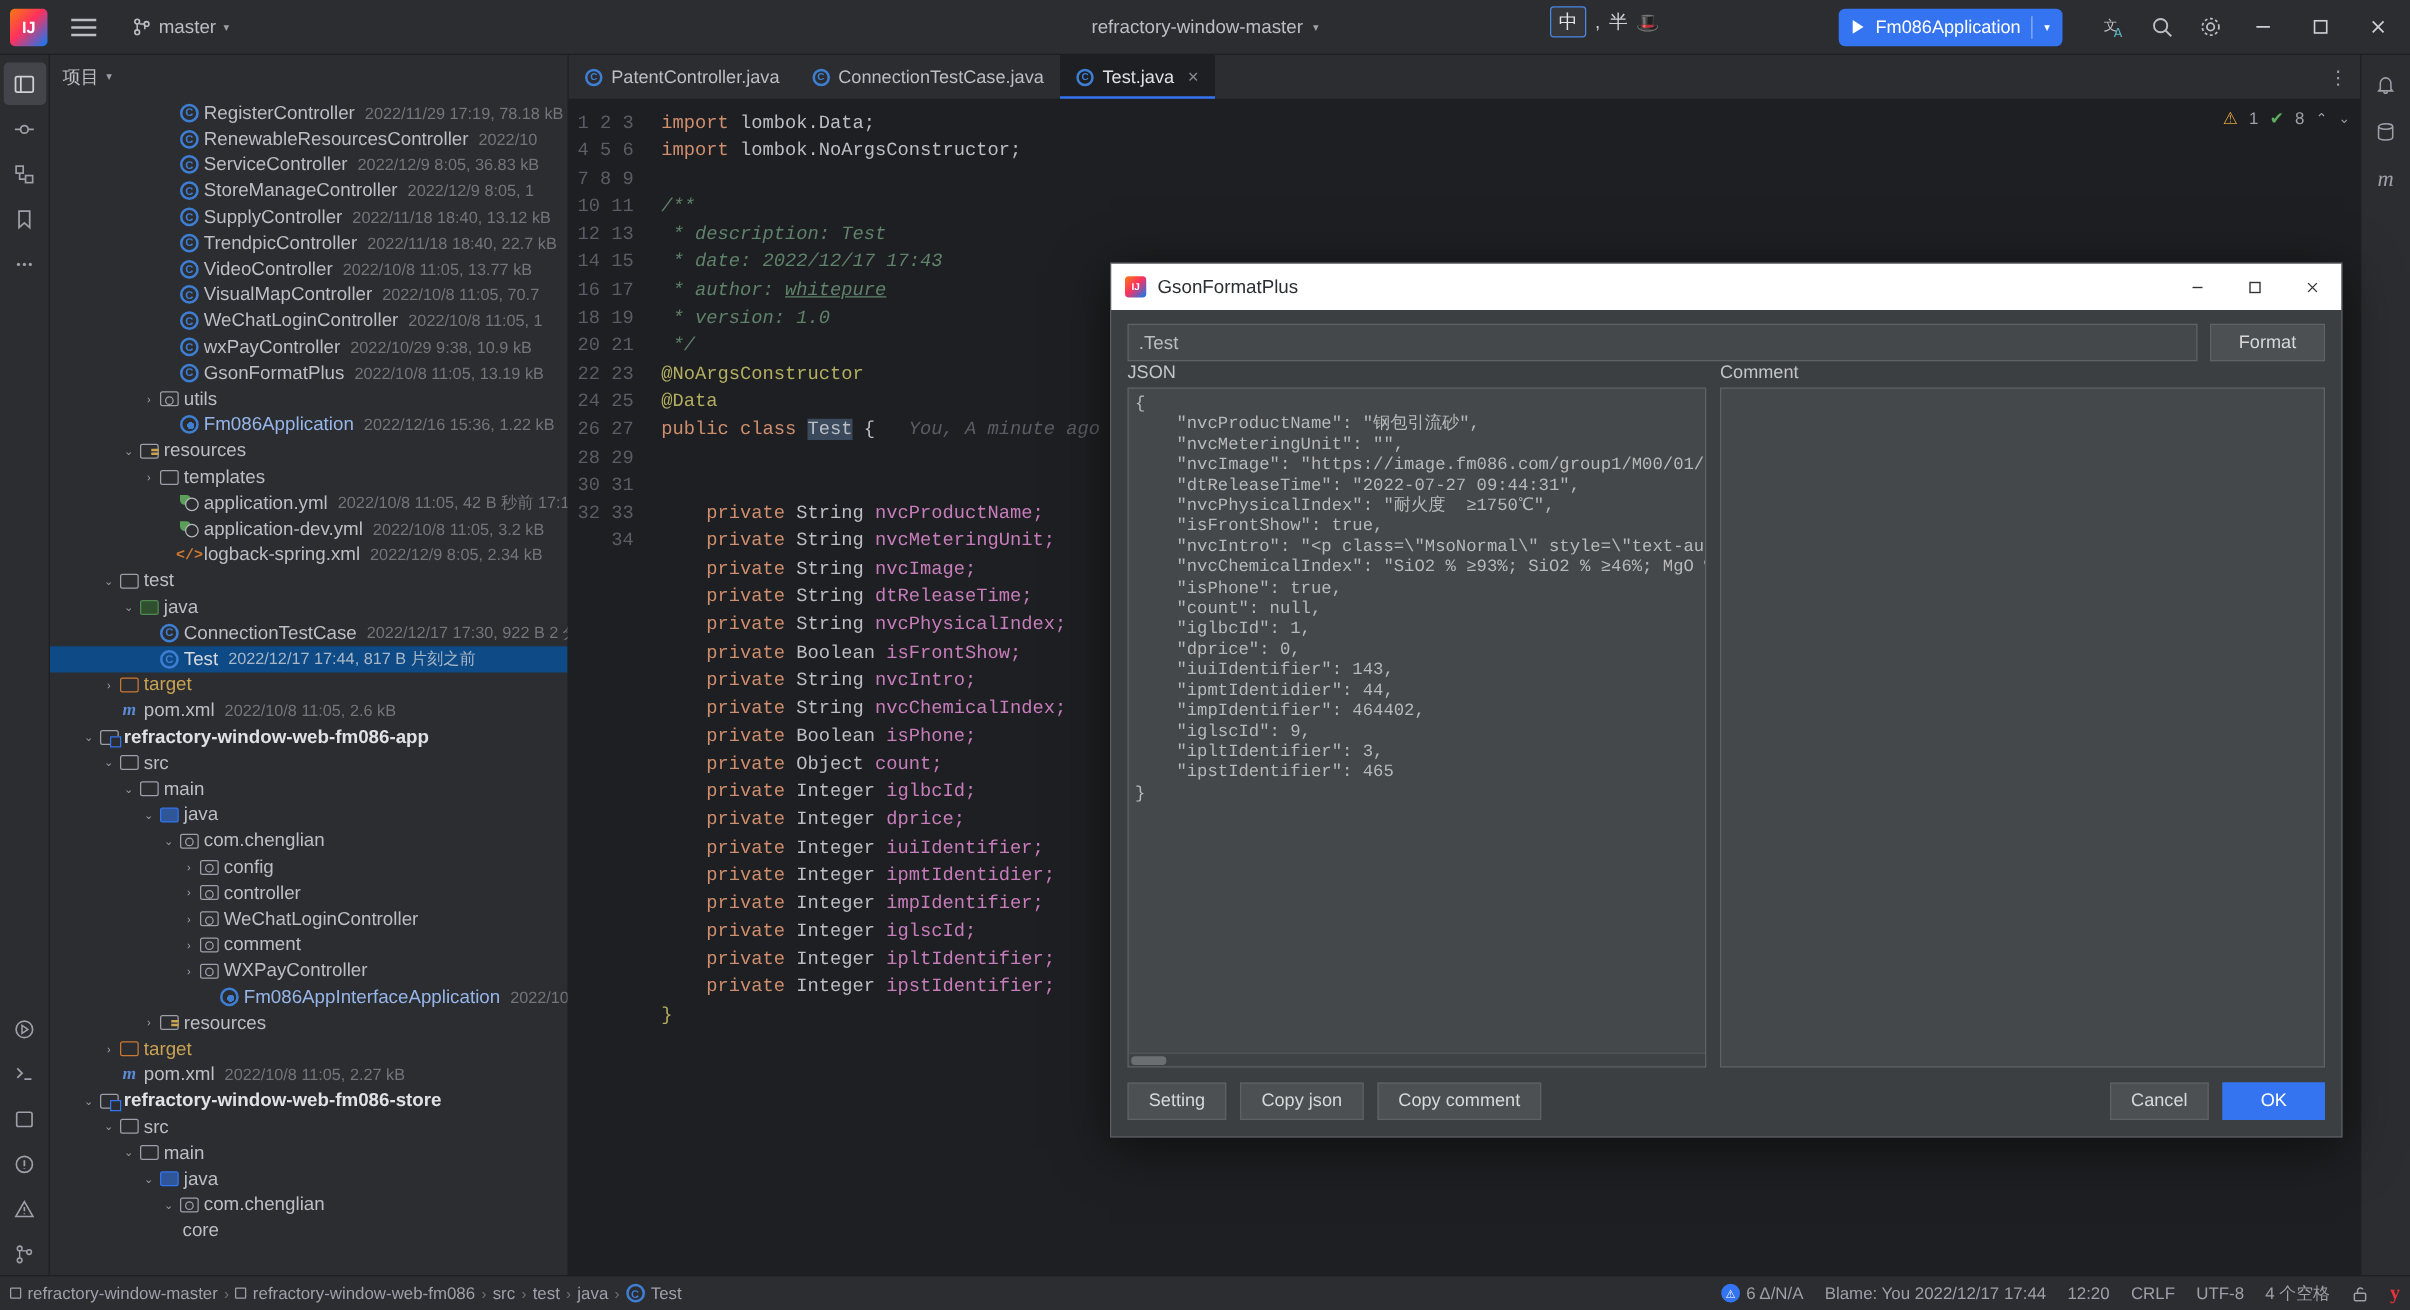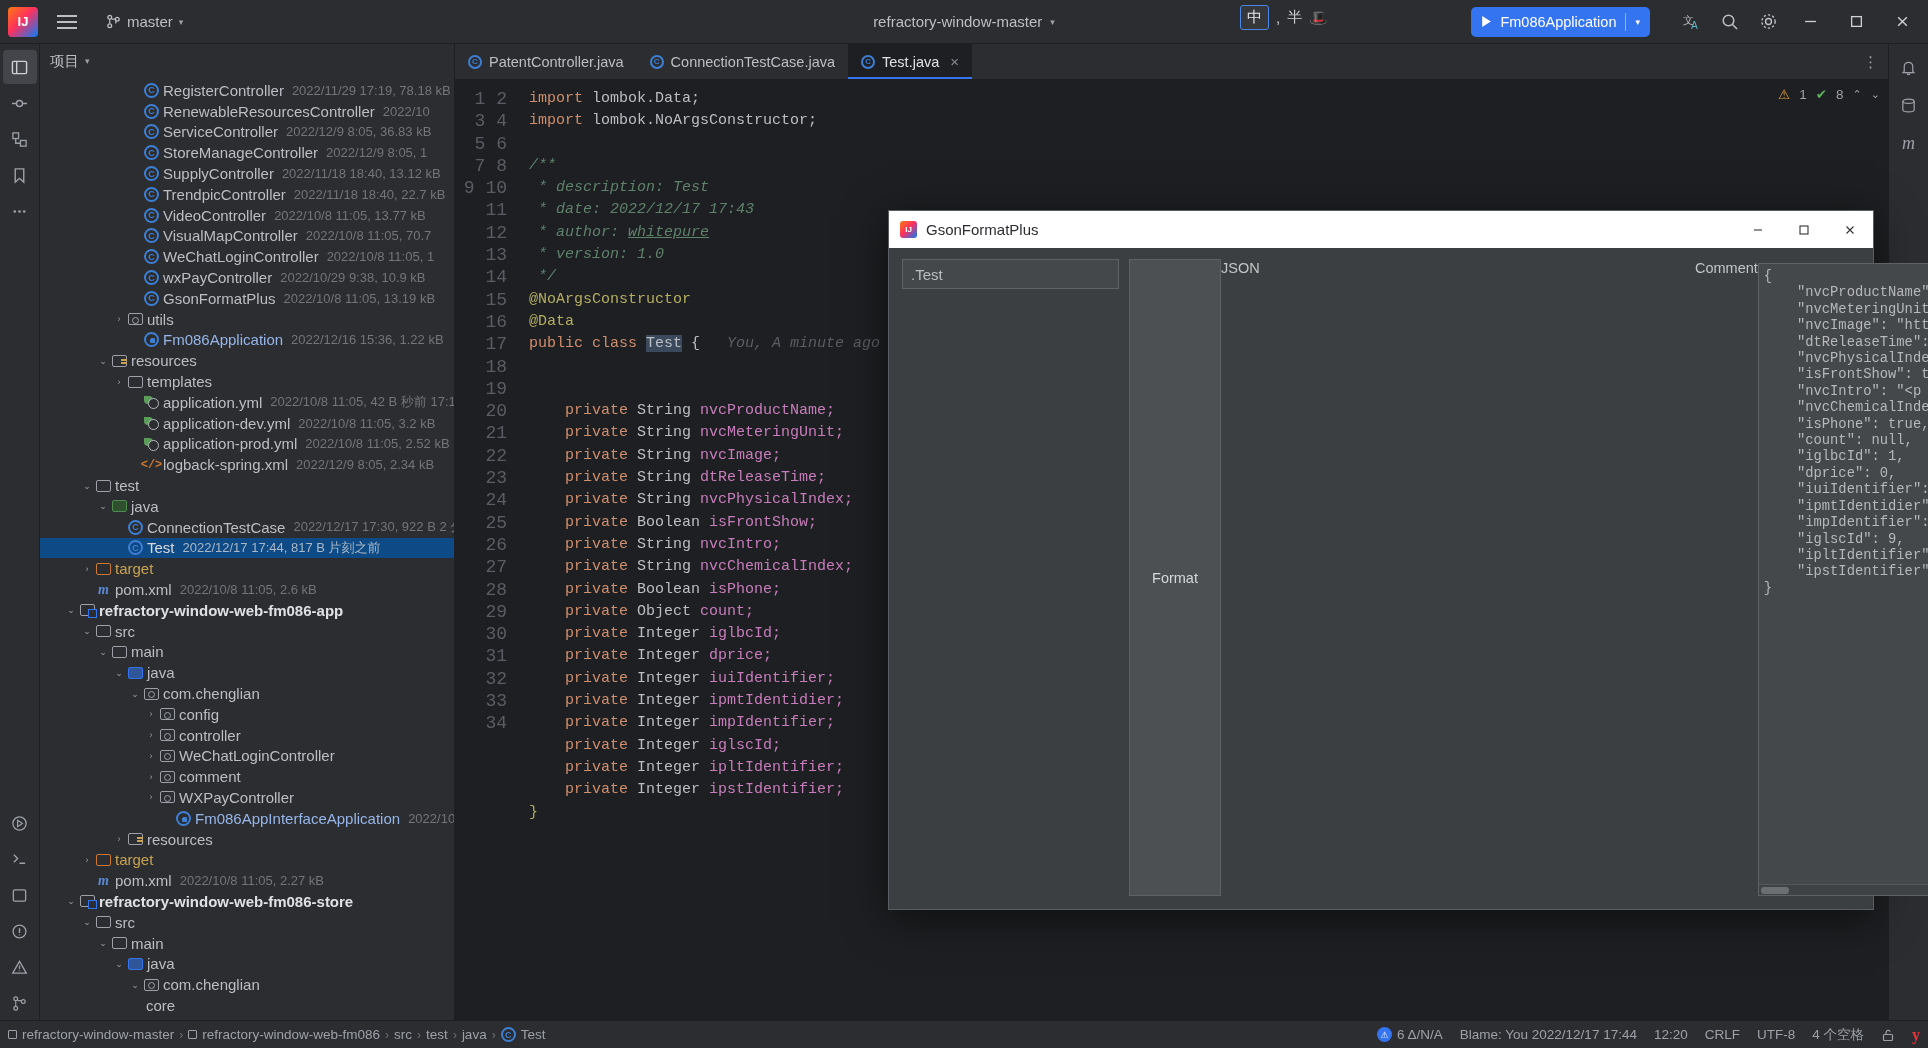--- a/index.html
+++ b/index.html
@@ -102,21 +102,21 @@
   .tabs { height:36px; display:flex; align-items:stretch; background:#2b2d30; border-bottom:1px solid #1e1f22; }
   .tab { display:flex; align-items:center; gap:7px; padding:0 13px; font-size:14.5px; color:#bcbec4; cursor:pointer; position:relative; }
   .tab.active { background:#1e1f22; color:#dfe1e5; }
   .tab.active::after { content:''; position:absolute; left:0; right:0; bottom:0; height:2px; background:#3574f0; }
   .tab .cls { color:#868a91; font-size:15px; margin-left:4px; }
   .tab-c { width:14px; height:14px; border-radius:50%; border:2px solid #3e7fd4; color:#3e7fd4; font-size:8px;
            display:flex; align-items:center; justify-content:center; font-weight:bold; flex:0 0 14px; }
   .tabs-more { margin-left:auto; display:flex; align-items:center; padding:0 10px; color:#9da0a8; cursor:pointer; }
 
   .code-wrap { flex:1; display:flex; position:relative; min-height:0; overflow:hidden; background:#1e1f22; }
-  .gutter { width:62px; flex:0 0 62px; text-align:right; padding:8px 10px 0 0; color:#5a5d63; font-family:"Liberation Mono",monospace; font-size:18px; line-height:22.3px; user-select:none; }
+  .gutter { width:62px; flex:0 0 62px; text-align:right; padding:8px 10px 0 0; color:#5a5d63; font-family:"Liberation Mono",monospace; font-size:15px; line-height:22.3px; user-select:none; }
   .code { flex:1; padding:8px 0 0 12px; font-family:"Liberation Mono",monospace; font-size:15px; line-height:22.3px; white-space:pre; overflow:hidden; }
   .kw { color:#cf8e6d; }
   .kw2 { color:#b3ae60; }
   .an { color:#b3ae60; }
   .cmt { color:#5f826b; font-style:italic; }
   .typ { color:#bcbec4; }
   .fld { color:#c77dbb; }
   .hl { background:#3a4a5c; }
   .hint { color:#5a5d63; font-style:italic; }
 
@@ -154,21 +154,21 @@
   .dlg-title {
     height:37px; background:#fff; display:flex; align-items:center; padding-left:11px; flex:0 0 37px;
   }
   .dlg-ico { width:17px; height:17px; margin-right:9px; border-radius:3px;
     background:linear-gradient(135deg,#f97a12 0%,#fe315d 45%,#087cfa 100%);
     display:flex; align-items:center; justify-content:center; color:#fff; font-size:8px; font-weight:bold; }
   .dlg-name { font-size:15px; color:#2b2d30; }
   .dlg-wbtns { margin-left:auto; display:flex; height:37px; }
   .dlg-wb { width:46px; height:37px; display:flex; align-items:center; justify-content:center; color:#333; cursor:pointer; }
 
-  .dlg-body { flex:1; display:flex; flex-direction:row; padding:11px 13px 13px 13px; min-height:0; }
+  .dlg-body { flex:1; display:flex; flex-direction:column; padding:11px 13px 13px 13px; min-height:0; }
   .dlg-row1 { display:flex; gap:10px; align-items:stretch; }
   .cls-input {
     flex:1; background:#45484a; border:1px solid #5e6264; color:#bbbdbf;
     height:30px; padding:0 8px; font-size:15px; font-family:"Liberation Sans",sans-serif;
   }
   .fmt-btn {
     width:92px; background:#4c5052; border:1px solid #5e6264; color:#d6d8da;
     font-size:14.5px; cursor:pointer; font-family:"Liberation Sans",sans-serif;
   }
   .dlg-labels { display:flex; margin-top:1px; }
@@ -496,29 +496,20 @@
             <span class="tmeta">2022/10/8 11:05, 42 B 秒前 17:18</span>
           </div>
           <div class="trow">
             <span style="flex:0 0 88px"></span>
             <span class="chev"></span>
             <span class="tico">
               <span class="ic-yml"></span>
             </span>
             <span class="tname">application-dev.yml</span>
             <span class="tmeta">2022/10/8 11:05, 3.2 kB</span>
-          </div>
-          <div class="trow">
-            <span style="flex:0 0 88px"></span>
-            <span class="chev"></span>
-            <span class="tico">
-              <span class="ic-yml"></span>
-            </span>
-            <span class="tname">application-prod.yml</span>
-            <span class="tmeta">2022/10/8 11:05, 2.52 kB</span>
           </div>
           <div class="trow">
             <span style="flex:0 0 88px"></span>
             <span class="chev"></span>
             <span class="tico">
               <span class="ic-xml">&lt;/&gt;</span>
             </span>
             <span class="tname">logback-spring.xml</span>
             <span class="tmeta">2022/12/9 8:05, 2.34 kB</span>
           </div>

